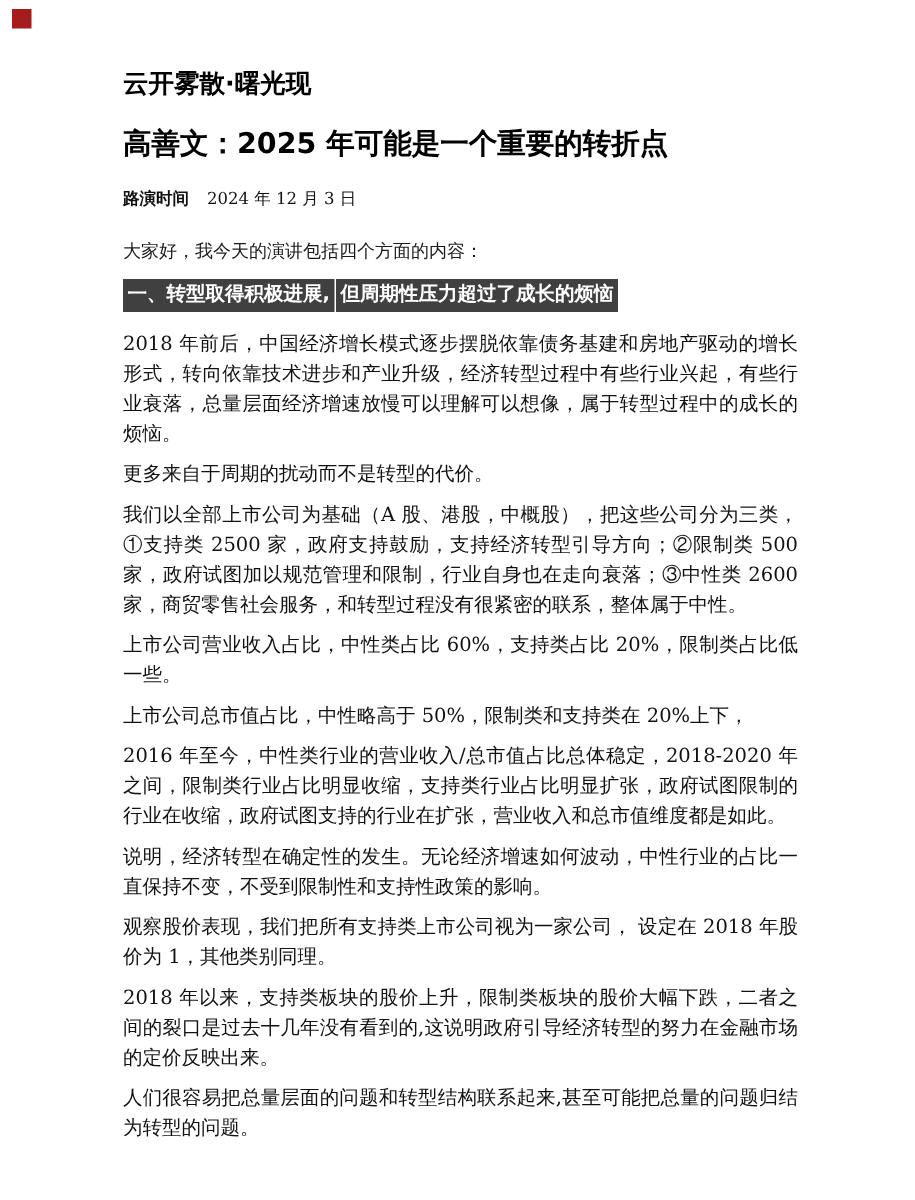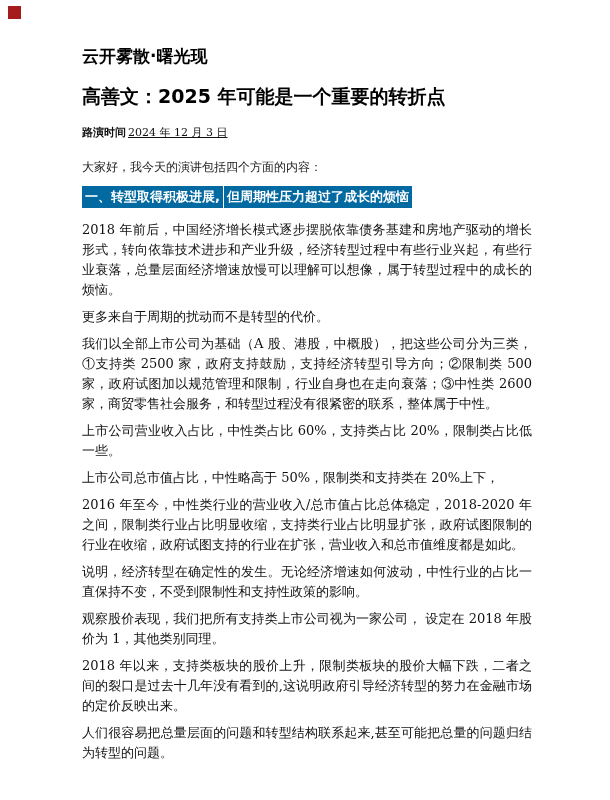--- a/index.html
+++ b/index.html
@@ -49,44 +49,43 @@
     margin: 15px 0 0 0;
     color: #000000;
   }
   .date-line {
     margin-top: 17px;
     font-size: 11px;
     line-height: 14px;
     color: #111111;
   }
   .date-label {
-    font-family: Liberation Mono, monospace;
+    font-family: Liberation Sans, sans-serif;
     font-weight: bold;
-    margin-right: 2px;
+    margin-right: 12px;
   }
   .date-value {
     font-family: "DejaVu Serif", "Liberation Serif", serif;
-    text-decoration: underline;
   }
   .intro {
     margin-top: 17px;
     font-size: 12px;
     line-height: 20px;
   }
   .section-heading {
     margin-top: 9px;
     font-family: "DejaVu Sans", "Liberation Sans", sans-serif;
     font-weight: bold;
     font-size: 13px;
     line-height: 15px;
     color: #ffffff;
     white-space: nowrap;
   }
   .section-heading .hl {
-    background: #0369a1;
+    background: #404040;
     display: inline-block;
     padding: 3px 3px 4px 3px;
   }
   .section-heading .hl + .hl {
     margin-left: 1px;
   }
   .body-paragraphs p {
     margin: 7px 0 0 0;
     font-size: 13px;
     line-height: 20px;

